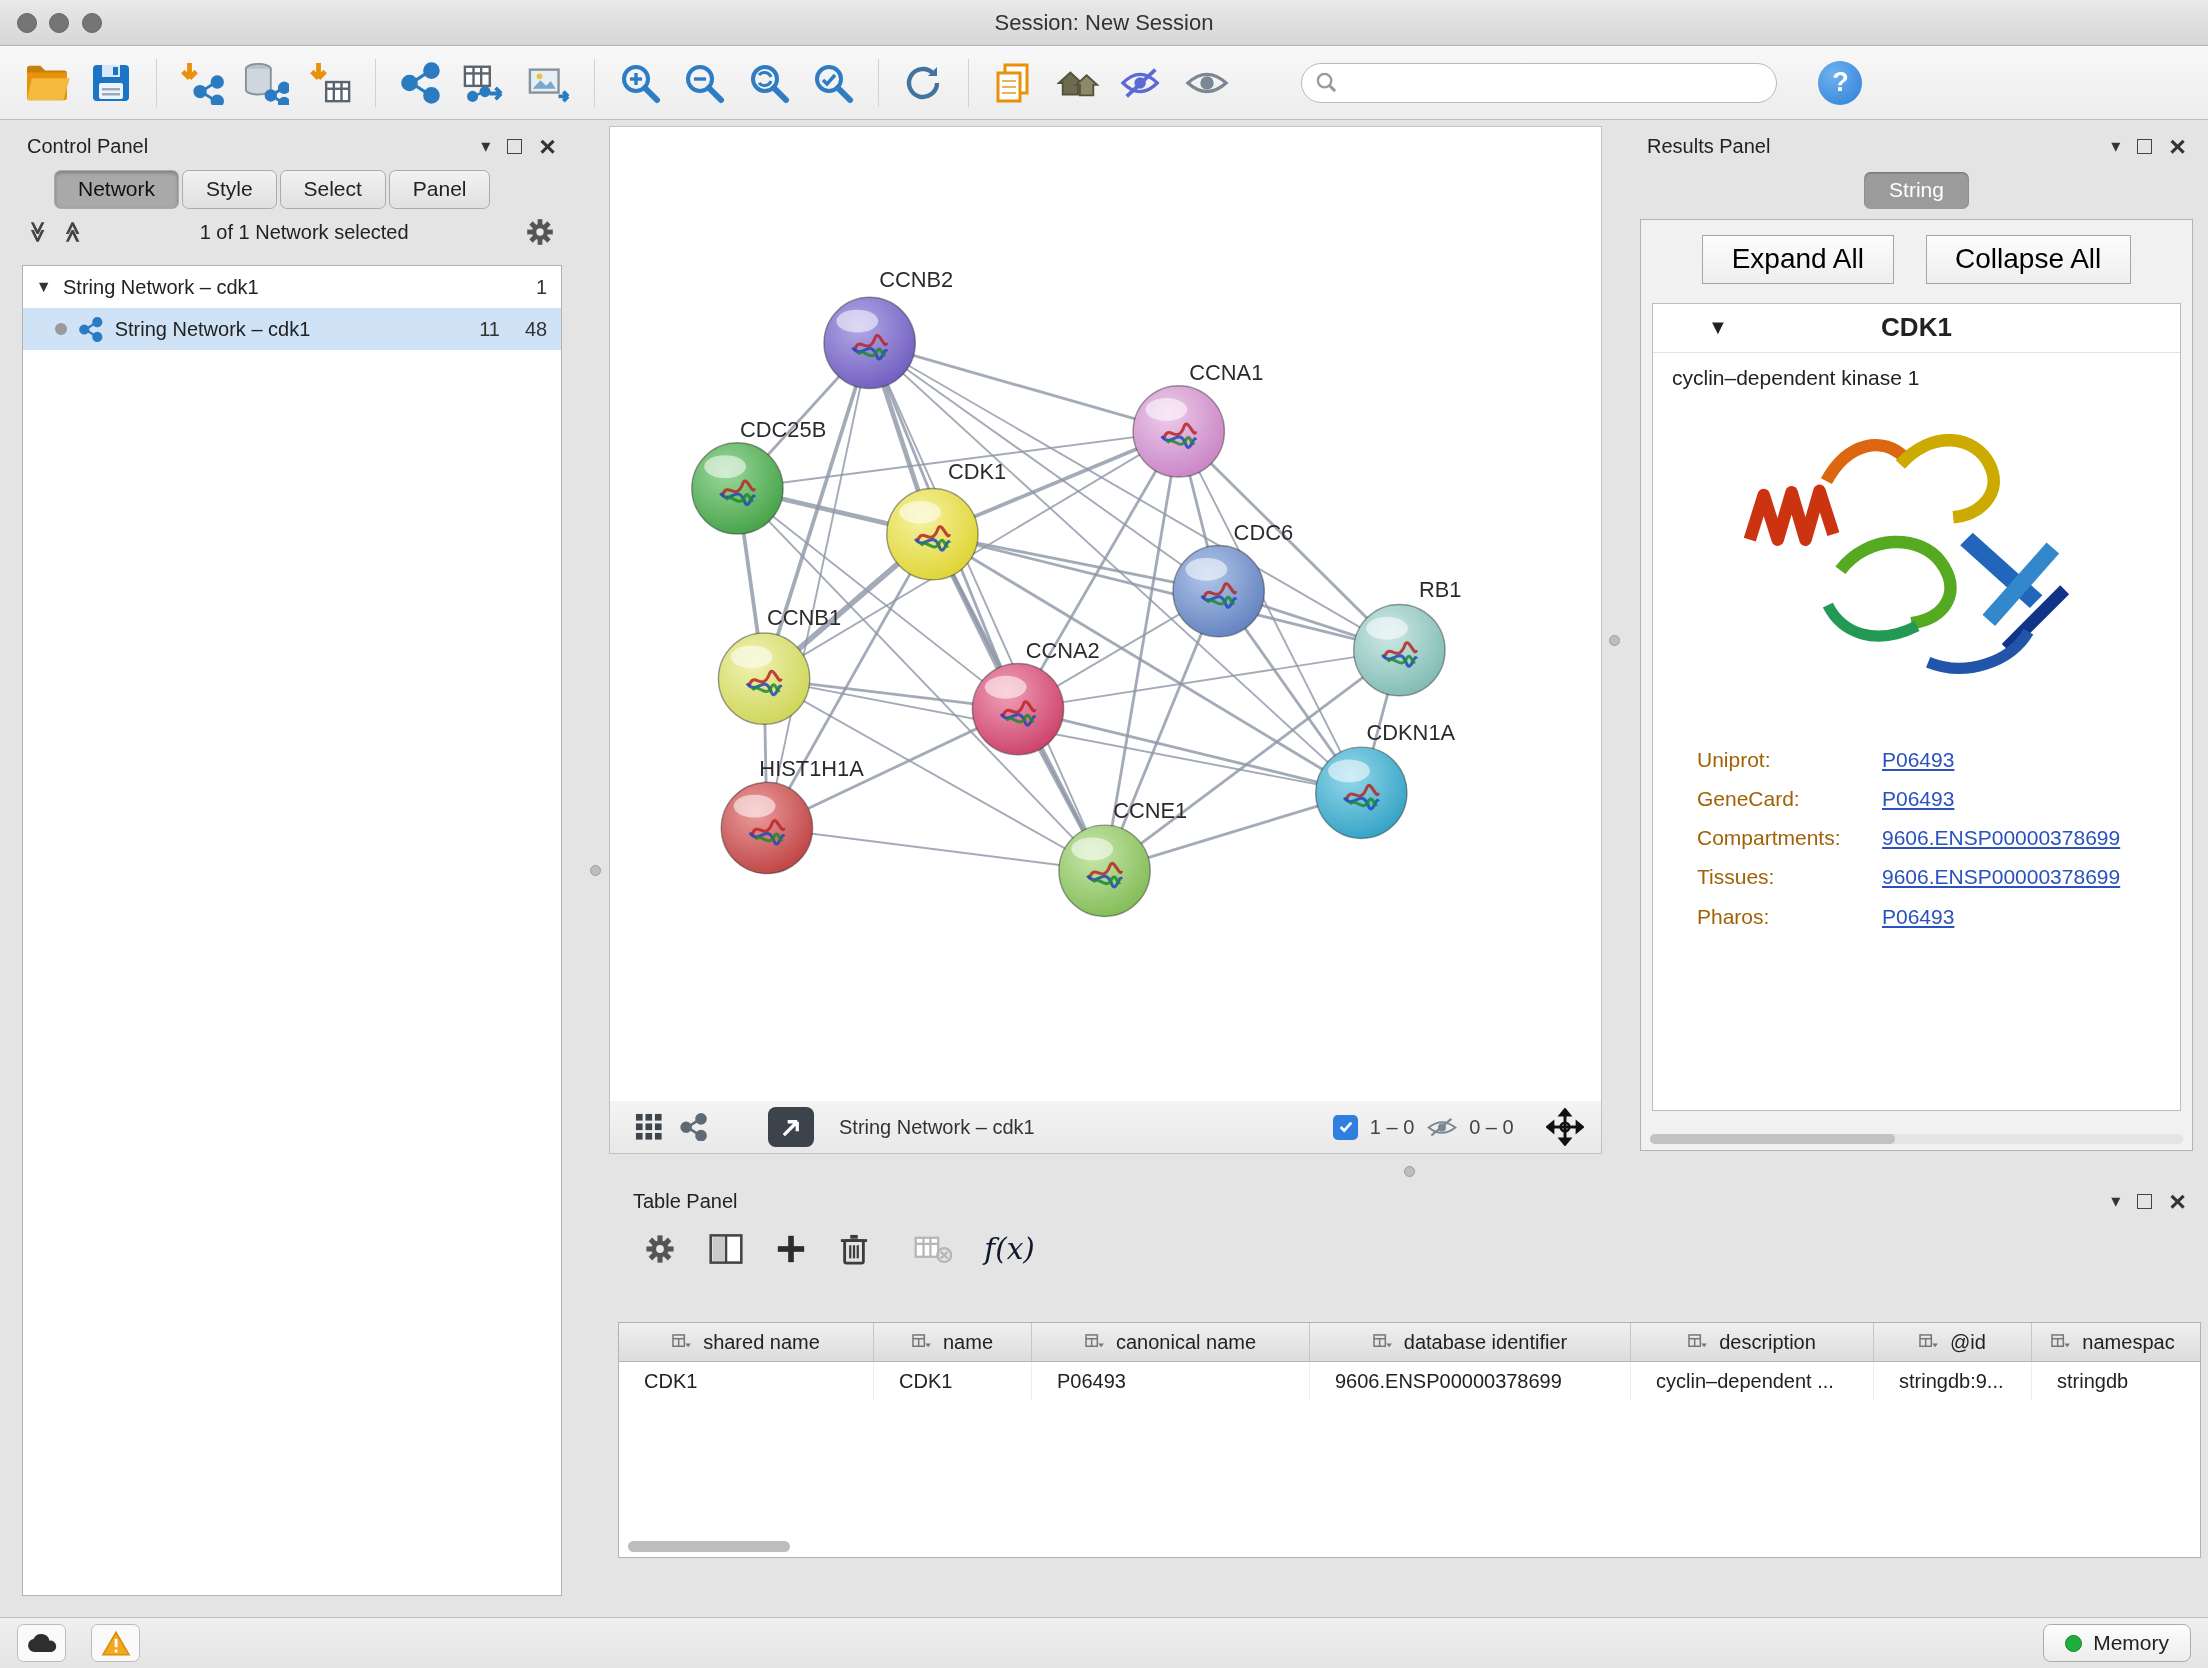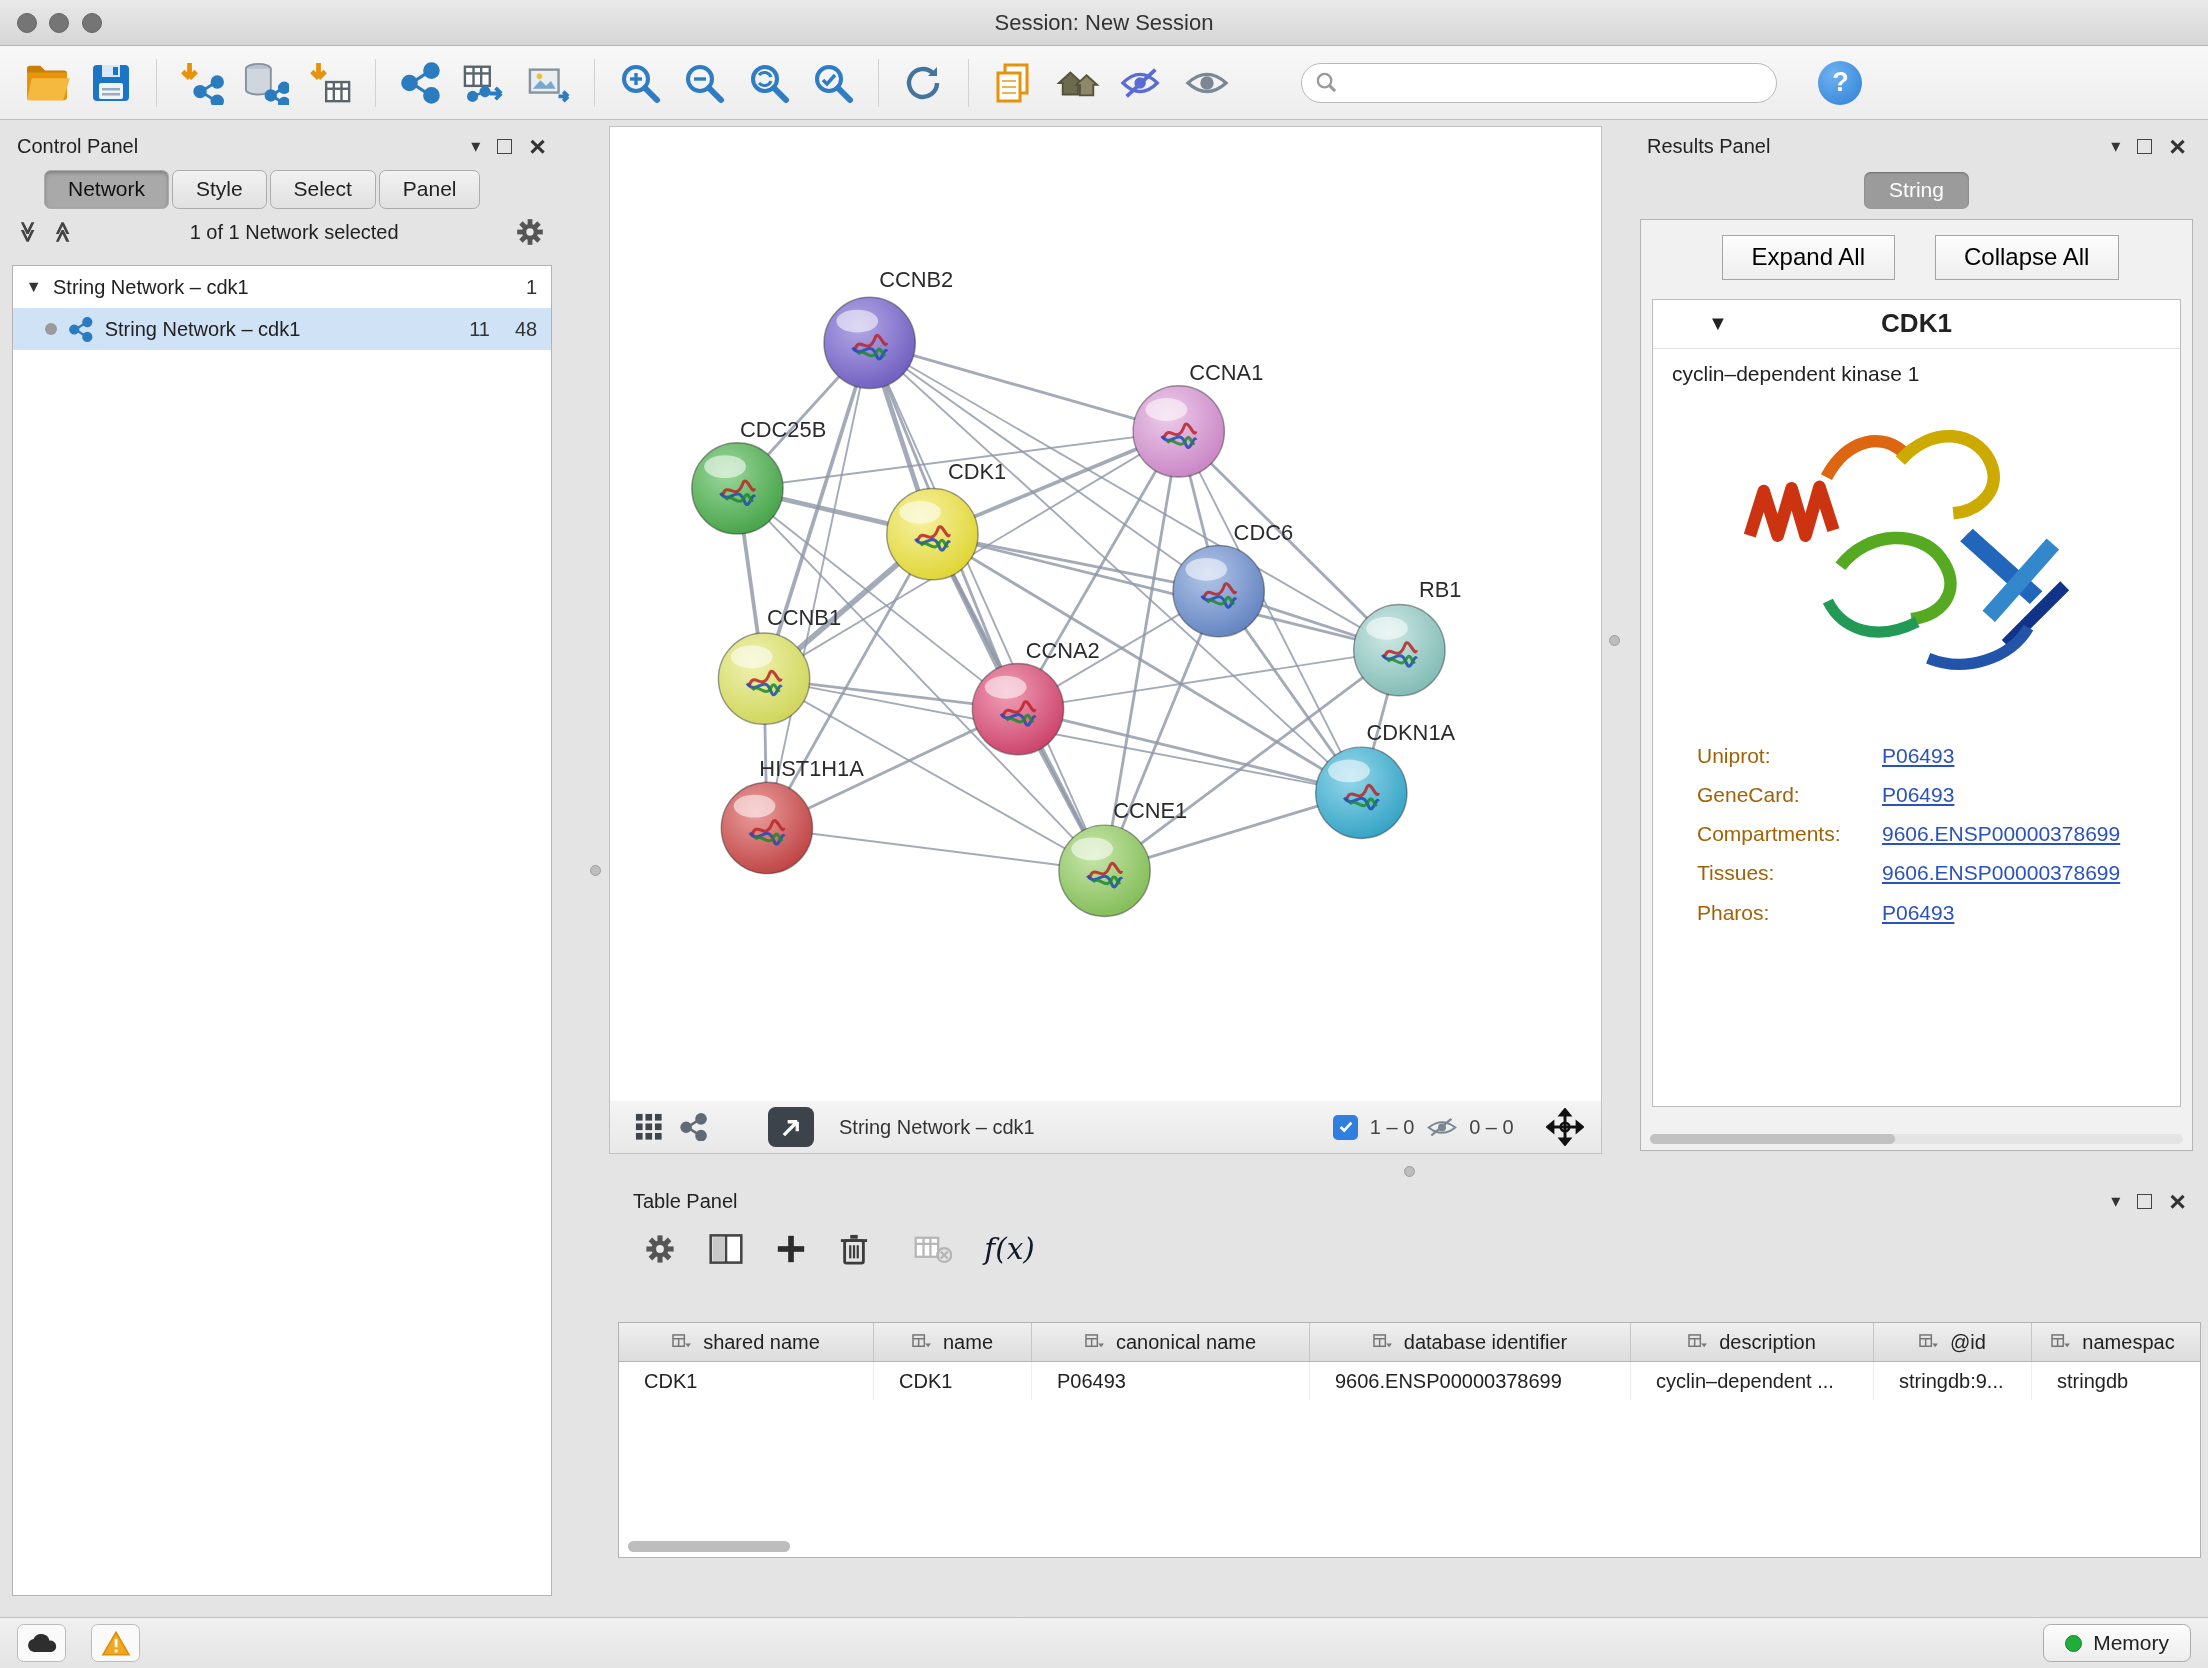--- a/index.html
+++ b/index.html
@@ -21,21 +21,21 @@
   .search-wrap { margin-left:57px; width:476px; height:40px; background:#fff; border:1px solid #b9b9b9; border-radius:20px; display:flex; align-items:center; padding:0 13.3px; gap:7.6px; }
   .search-wrap input { border:none; outline:none; flex:1; font-size:19px; font-family:inherit; background:transparent; }
   .help-btn { margin-left:32px; width:44px; height:44px; border-radius:50%; background:radial-gradient(circle at 35% 30%, #6fb1f0, #2d7fd6); color:#fff; font-size:27px; font-weight:bold; display:flex; align-items:center; justify-content:center; }
   
   .panel-header { height:40px; display:flex; align-items:center; padding:0 15px; color:#222; font-size:20px; }
   .ph-icons { margin-left:auto; display:flex; align-items:center; gap:17px; color:#333; }
   .ph-tri { font-size:18px; }
   .ph-box { width:15px; height:15px; border:1.9px solid #444; display:inline-block; }
   .ph-x { font-size:28.5px; font-weight:bold; line-height:15px; }
   
-  .control-panel { position:absolute; left:2px; top:126px; width:559px; height:1476px; }
+  .control-panel { position:absolute; left:12px; top:126px; width:559px; height:1476px; }
   .cp-tabs { display:flex; gap:2.9px; padding:3.8px 0 0 42px; }
   .cp-tab { padding:6.7px 23px; border:1px solid #ababab; background:linear-gradient(#f2f2f2,#e0e0e0); border-radius:6.7px; font-size:21px; }
   .cp-tab.active { background:#a9a9a9; color:#111; box-shadow:inset 0 1.9px 3.8px rgba(0,0,0,.25); }
   .cp-selrow { height:46px; display:flex; align-items:center; padding:0 15px; gap:13.3px; }
   .chev { font-size:21px; color:#444; display:inline-block; transform:rotate(90deg); font-weight:bold; }
   .cp-selrow .status { flex:1; text-align:center; }
   .cp-list { position:absolute; left:9.5px; right:9.5px; top:139px; bottom:5.7px; background:#fff; border:1px solid #b2b2b2; overflow:hidden; }
   .tree-row { height:42px; display:flex; align-items:center; padding:0 13.3px; gap:11.4px; }
   .tree-row .count { margin-left:auto; color:#333; }
   .tree-row.child { background:#cfe2f6; padding-left:32px; }
@@ -51,21 +51,21 @@
   .ns-right { margin-left:auto; display:flex; align-items:center; gap:11.4px; }
   .ns-count { color:#444; }
   .dark-btn { width:46px; height:40px; background:#3c434b; border-radius:7.6px; display:flex; align-items:center; justify-content:center; margin-left:53px; }
   .checkbox { width:25px; height:25px; background:#2f7fe0; border-radius:4.8px; display:flex; align-items:center; justify-content:center; }
   
   .results-panel { position:absolute; left:1632px; top:126px; width:569px; height:1046px; }
   .rp-pillrow { display:flex; justify-content:center; padding:5.7px 0 9.5px; }
   .rp-pill { background:#9b9b9b; color:#fff; border-radius:6.7px; padding:6.7px 25px; font-size:21px; box-shadow:inset 0 1px 1.9px rgba(0,0,0,.3); }
   .rp-box { margin:0 7.6px; border:1px solid #b3b3b3; background:#f1f1f1; height:932px; padding-top:15px; position:relative; }
   .rp-buttons { display:flex; justify-content:center; gap:32px; }
-  .rp-btn { background:linear-gradient(#fdfdfd,#eee); border:1px solid #a5a5a5; border-radius:0; padding:7.6px 28.5px; font-size:24px;margin-left:8px; }
+  .rp-btn { background:linear-gradient(#fdfdfd,#eee); border:1px solid #a5a5a5; border-radius:0; padding:7.6px 28.5px; font-size:28px; }
   .rp-section { margin:19px 11.4px 0; background:#fff; border:1px solid #bdbdbd; height:808px; position:relative; }
   .rp-sec-head { height:49px; display:flex; align-items:center; border-bottom:1px solid #e2e2e2; position:relative; }
   .rp-sec-head .tri { position:absolute; left:55px; font-size:20px; color:#222; }
   .rp-gene { width:100%; text-align:center; font-size:26px; font-weight:bold; }
   .rp-desc { padding:13.3px 19px 3.8px; font-size:21px; }
   .rp-protein { display:flex; justify-content:center; padding:5.7px 0; }
   .rp-xl-title { font-weight:bold; font-size:23px; padding:17px 0 5.7px 23px; }
   .xl-row { display:flex; padding:7.6px 0 7.6px 44px; font-size:21px; }
   .xl-label { width:185px; color:#a16207; }
   .xl-link { color:#2a52be; text-decoration:underline; }

